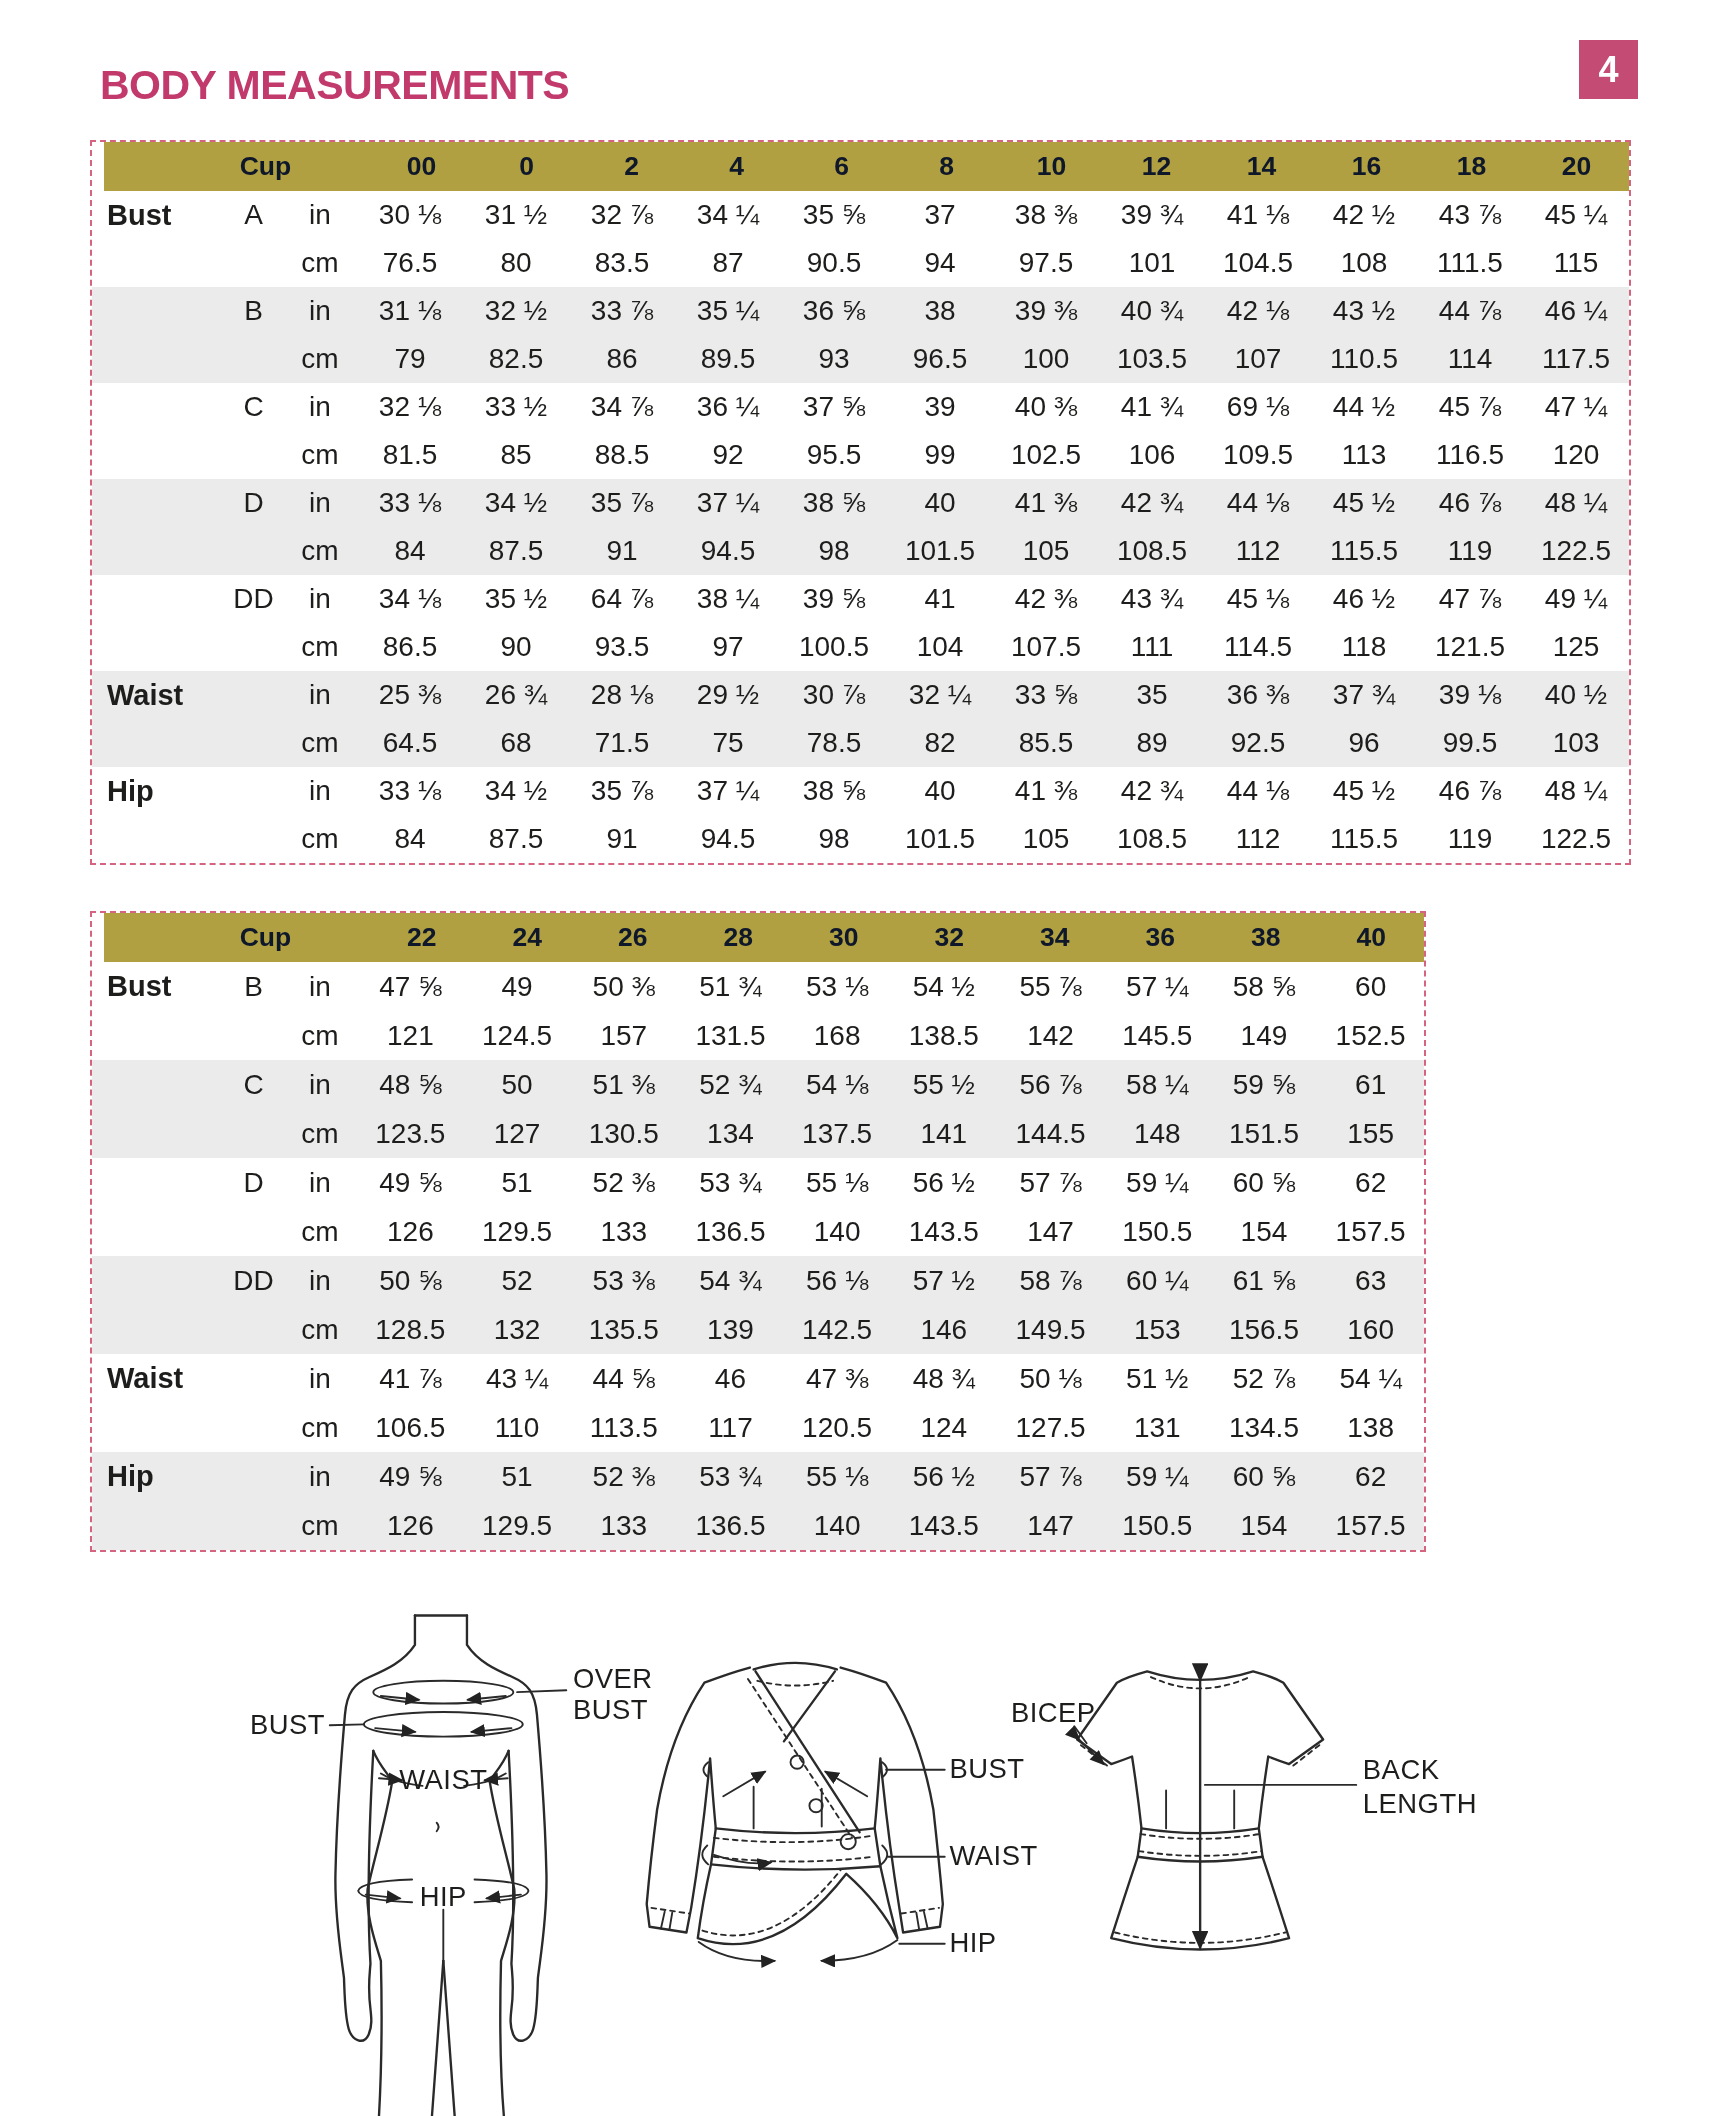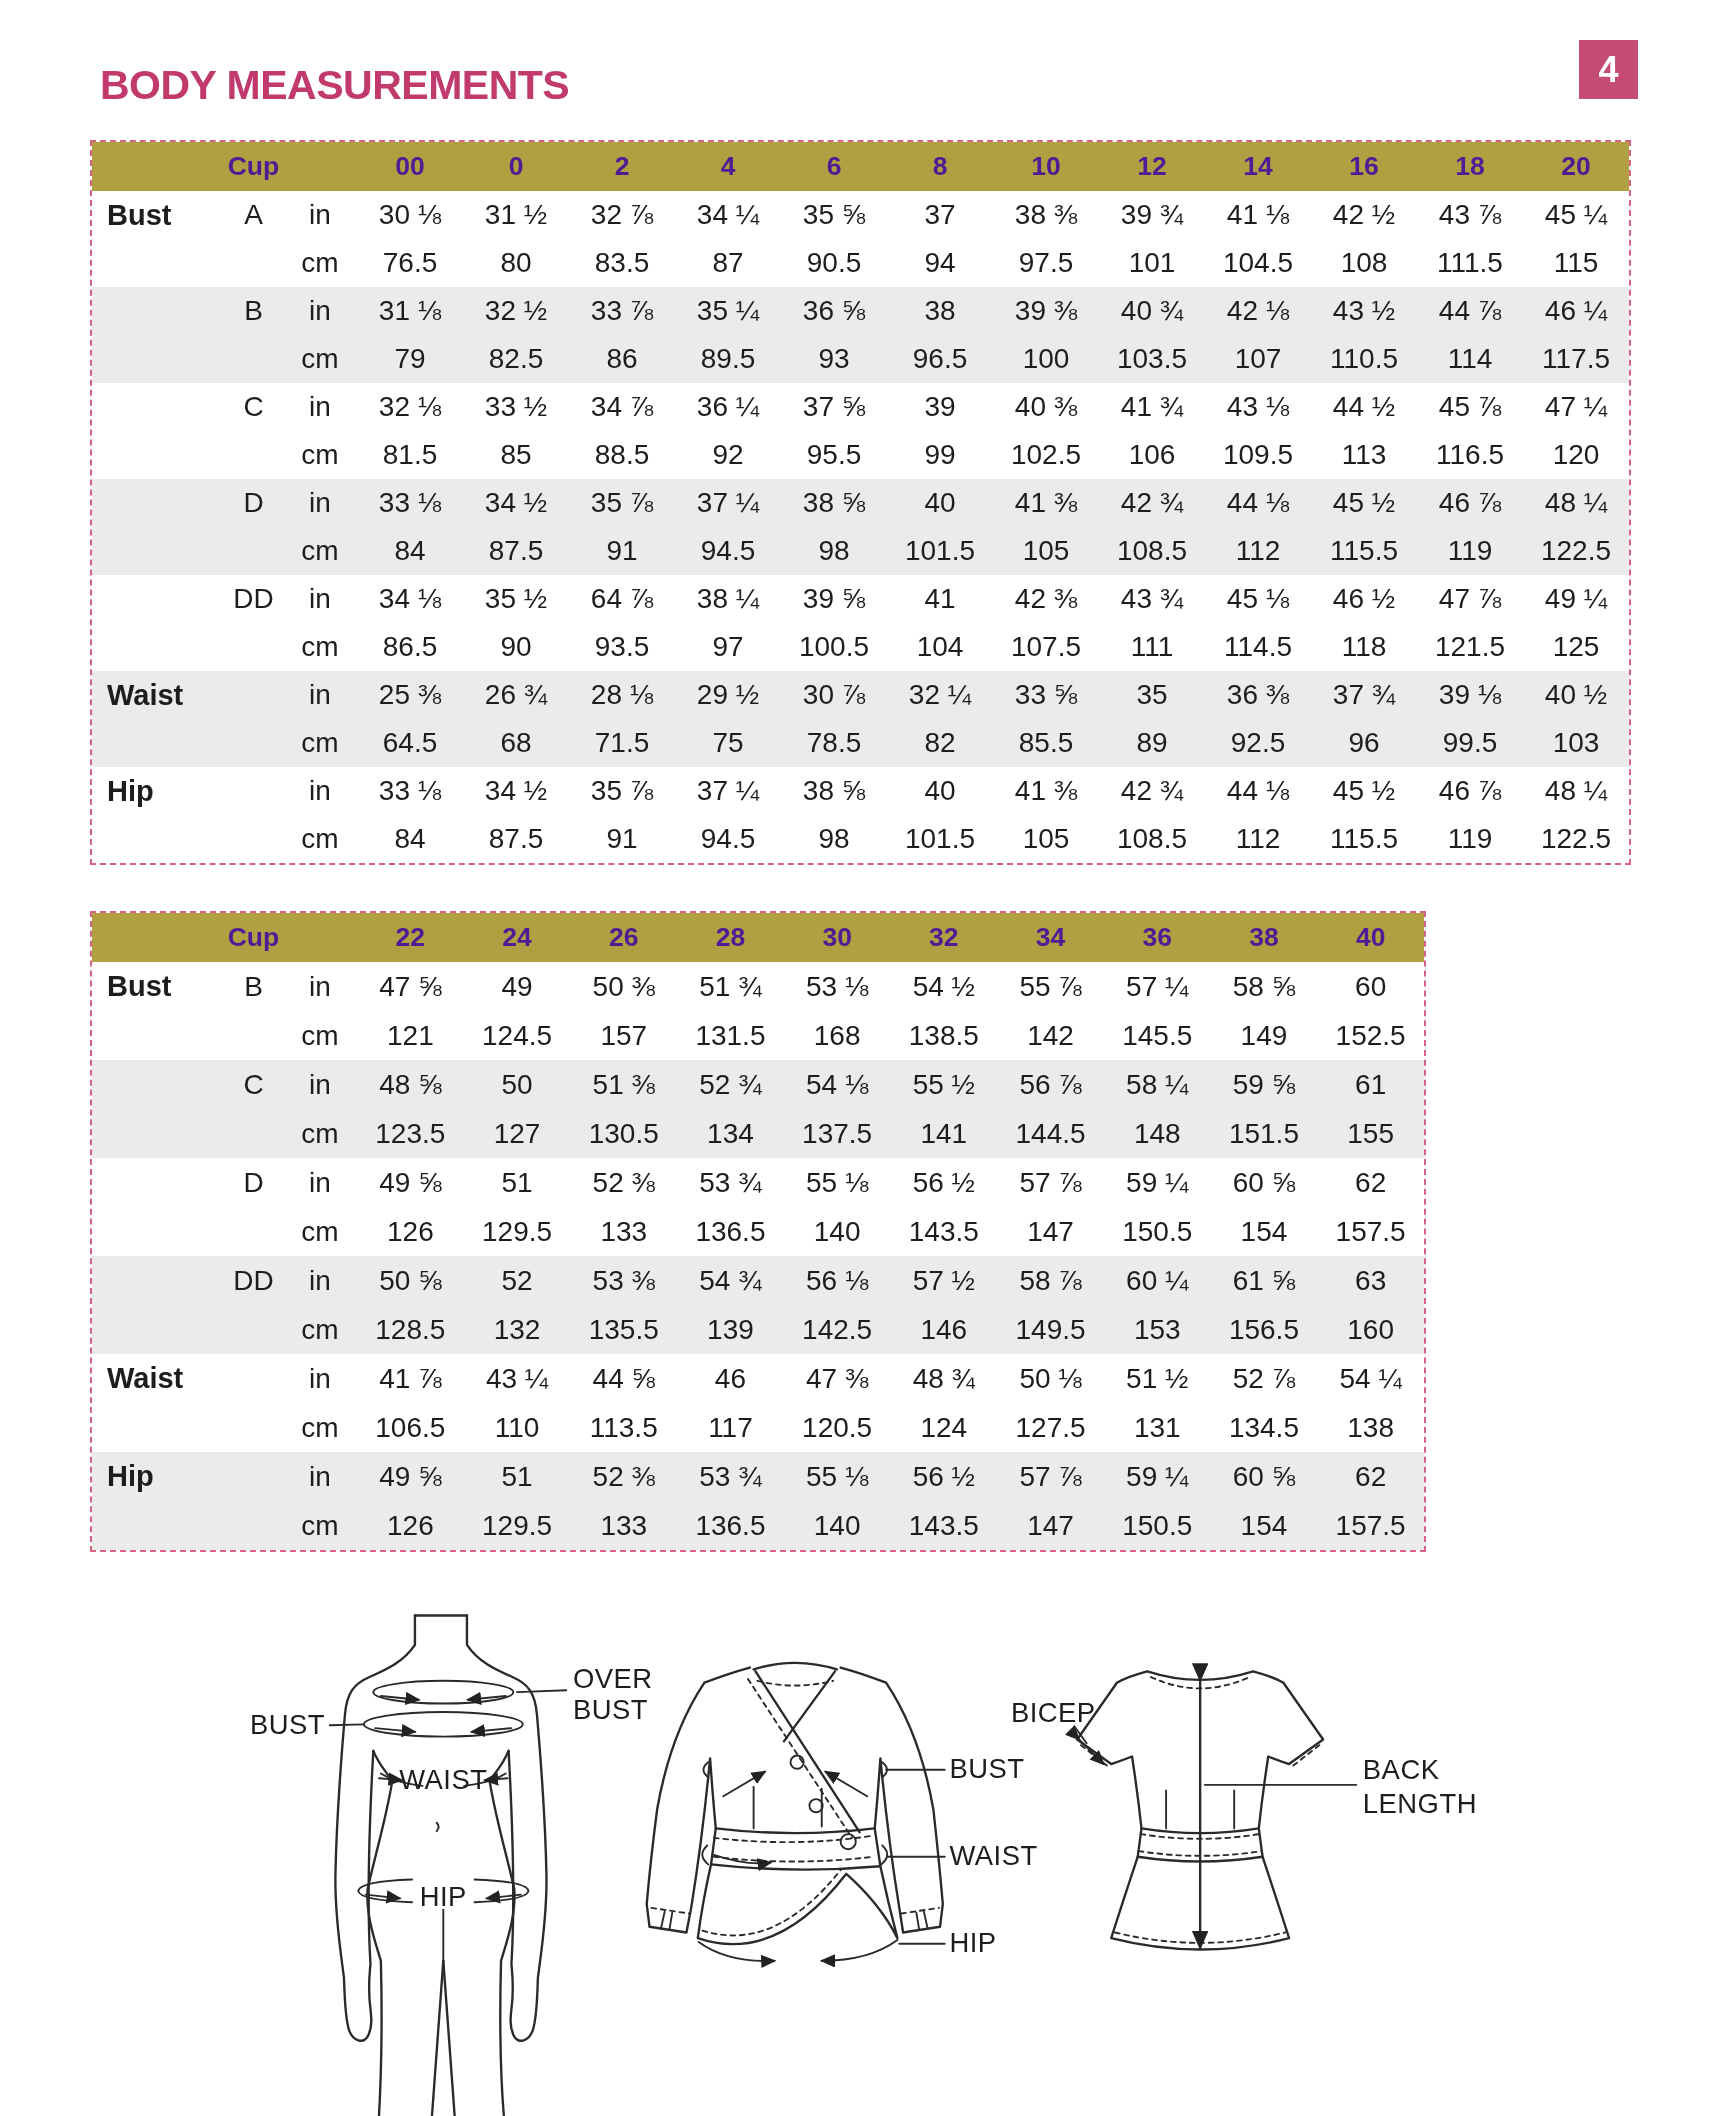--- a/index.html
+++ b/index.html
@@ -17,21 +17,21 @@
     display:flex;align-items:center;justify-content:center;
   }
   .size-table{
     position:absolute;border:2.8px dashed #d4647f;background:#ffffff;
   }
   #table1{left:90px;top:140px;width:1537px;}
   #table2{left:90px;top:911px;width:1332px;}
   .row{display:grid;align-items:center;}
   #table1 .row{grid-template-columns:132px 59px 74px repeat(12,1fr);height:48px;}
   #table2 .row{grid-template-columns:132px 59px 74px repeat(10,1fr);height:49px;}
-  .row.head{background:#b0a041;color:#4c1d95;}
+  .row.head{background:#b0a041;color:#0f172a;margin-left:12px;}
   #table1 .row.head,#table2 .row.head{height:49px;}
   .row.shade{background:#ebebeb;}
   .cell{text-align:center;font-size:28px;line-height:1;white-space:nowrap;}
   .head .cell{font-weight:700;font-size:26.5px;}
   .label-cell{text-align:left;padding-left:15px;font-weight:700;font-size:29px;}
   .cup-cell{font-weight:400;}
   .head .cup-cell{font-weight:700;}
   .unit-cell{font-weight:400;}
   .value-cell{font-weight:400;}
   svg text{font-family:"Liberation Sans", sans-serif;font-size:29px;fill:#1d1d1b;letter-spacing:0.5px;}
@@ -134,21 +134,21 @@
       <div class="cell cup-cell">C</div>
       <div class="cell unit-cell">in</div>
       <div class="cell value-cell">32 ⅛</div>
       <div class="cell value-cell">33 ½</div>
       <div class="cell value-cell">34 ⅞</div>
       <div class="cell value-cell">36 ¼</div>
       <div class="cell value-cell">37 ⅝</div>
       <div class="cell value-cell">39</div>
       <div class="cell value-cell">40 ⅜</div>
       <div class="cell value-cell">41 ¾</div>
-      <div class="cell value-cell">43 ⅛</div>
+      <div class="cell value-cell">69 ⅛</div>
       <div class="cell value-cell">44 ½</div>
       <div class="cell value-cell">45 ⅞</div>
       <div class="cell value-cell">47 ¼</div>
     </div>
     <div class="row">
       <div class="cell label-cell"></div>
       <div class="cell cup-cell"></div>
       <div class="cell unit-cell">cm</div>
       <div class="cell value-cell">81.5</div>
       <div class="cell value-cell">85</div>

